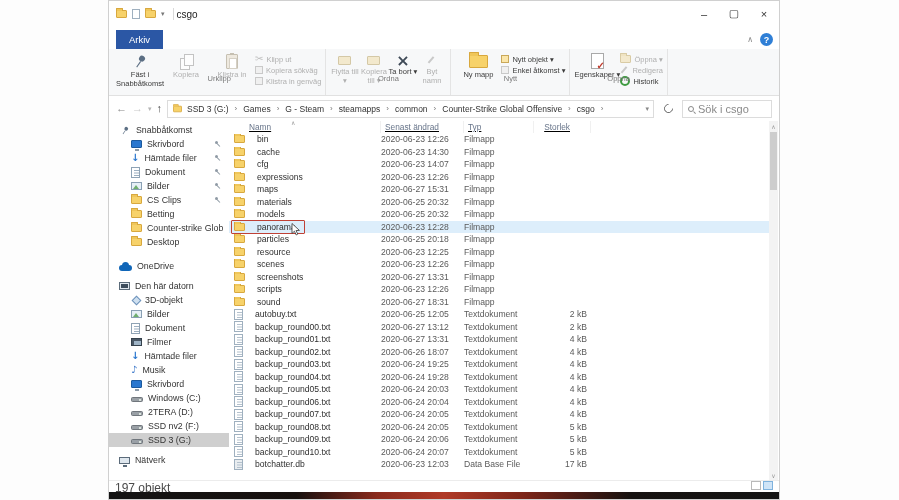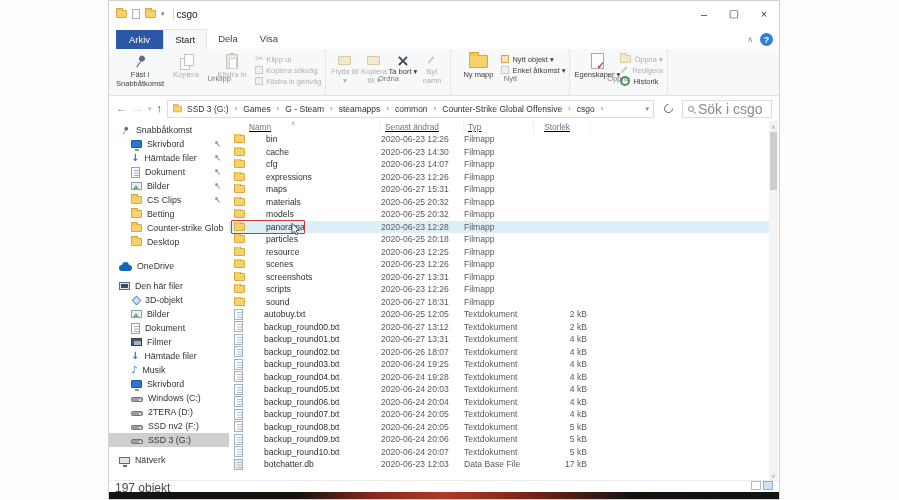--- a/index.html
+++ b/index.html
@@ -38,21 +38,21 @@
 
   
   .addrrow { height:25px; display:flex; align-items:center; padding:0 7px; gap:5px; background:#fff; }
   .nav-ic { font-size:11px; line-height:1; }
   .addrbox { flex:1; height:18px; border:1px solid #dcdcdc; display:flex; align-items:center; padding:0 4px; gap:3px; font-size:8.5px; color:#333; background:#fff; overflow:hidden; white-space:nowrap; }
   .crumb { padding:0 1px; }
   .crumb-sep { color:#777; font-size:8px; padding:0 2px; }
   .addr-caret { margin-left:auto; color:#888; font-size:7px; }
   .refresh-btn { width:18px; height:18px; display:flex; align-items:center; justify-content:center; }
   .i-refresh { width:9px; height:9px; border:1.3px solid #6a6a6a; border-radius:50%; border-top-color:transparent; transform:rotate(45deg); }
-  .searchbox { width:90px; height:18px; border:1px solid #dcdcdc; display:flex; align-items:center; gap:4px; padding:0 5px; font-size:14px; color:#8a8a8a; background:#fff; }
+  .searchbox { width:90px; height:18px; border:1px solid #dcdcdc; display:flex; align-items:center; gap:4px; padding:0 5px; font-size:11px; color:#8a8a8a; background:#fff; }
   .i-magnifier { width:6px; height:6px; border:1.2px solid #8a8a8a; border-radius:50%; position:relative; flex:none; }
   .i-magnifier::after { content:""; position:absolute; width:1.2px; height:3px; background:#8a8a8a; left:5px; top:4.5px; transform:rotate(-45deg); }
 
   
   .main { position:absolute; top:120px; bottom:19px; left:0; right:0; display:flex; background:#fff; }
   .sidebar { width:120px; flex:none; padding-top:2px; overflow:hidden; position:relative; }
   .sb-item { height:14px; display:flex; align-items:center; gap:5px; font-size:8.8px; color:#333; padding-left:22px; position:relative; white-space:nowrap; }
   .sb-item.lvl0 { padding-left:10px; }
   .sb-item.root-gap1 { margin-top:10px; }
   .sb-item.root-gap2 { margin-top:6px; }
@@ -65,21 +65,21 @@
   .colheaders { height:12px; display:flex; font-size:8.3px; color:#68758a; position:relative; }
   .ch { border-right:1px solid #f0f0f0; padding-left:4px; display:flex; align-items:center; }
   .ch-name { width:152px; padding-left:20px; }
   .ch-date { width:83px; }
   .ch-type { width:70px; }
   .ch-size { width:57px; justify-content:flex-end; padding-right:20px; }
   .sort-caret { position:absolute; left:62px; top:-2px; font-size:6px; color:#999; }
   .rows { position:absolute; top:12px; left:0; right:9px; }
   .frow { height:12.5px; display:flex; align-items:center; font-size:8.6px; position:relative; }
   .frow.hl { background:#ddeefb; }
-  .c-name { width:152px; display:flex; align-items:center; gap:21px; padding-left:5px; color:#2f2f2f; overflow:hidden; white-space:nowrap; }
+  .c-name { width:152px; display:flex; align-items:center; gap:12px; padding-left:5px; color:#2f2f2f; overflow:hidden; white-space:nowrap; }
   .c-date { width:83px; color:#5a5a5a; }
   .c-type { width:70px; color:#5a5a5a; }
   .c-size { width:57px; text-align:right; color:#5a5a5a; padding-right:4px; }
   .anno-box { position:absolute; left:2px; top:-1px; width:74px; height:14.5px; border:1.4px solid #bf4136; border-radius:1px; pointer-events:none; }
   .cursor-svg { position:absolute; left:62px; top:2px; }
 
   
   .vscroll { position:absolute; right:0; top:0; bottom:0; width:9px; background:#f3f3f3; }
   .vs-arrow { height:10px; display:flex; align-items:center; justify-content:center; font-size:6px; color:#9a9a9a; }
   .vs-down { position:absolute; bottom:0; left:0; right:0; }
@@ -164,25 +164,20 @@
       <span class="win-title">csgo</span>
       <div class="win-controls">
         <div class="win-btn">–</div>
         <div class="win-btn">▢</div>
         <div class="win-btn">×</div>
       </div>
     </div>
 
     <div class="tabsrow">
       <div class="tab-file">Arkiv</div>
-      <div id="tabs-container" style="display:flex;">
-          <div class="tab sel">Start</div>
-          <div class="tab">Dela</div>
-          <div class="tab">Visa</div>
-        </div>
       <div class="tabs-right">
         <span class="collapse-caret">∧</span>
         <span class="help-circle">?</span>
       </div>
     </div>
 
     <div class="ribbon" id="ribbon">
         <div class="rgroup">
           <div class="rbtn-big">
             <div class="iconbox">
@@ -363,21 +358,21 @@
           <div class="sb-item">
             <span class="ic i-folder"></span>
             <span>Desktop</span>
           </div>
           <div class="sb-item lvl0 root-gap1">
             <span class="ic i-cloud"></span>
             <span>OneDrive</span>
           </div>
           <div class="sb-item lvl0 root-gap2">
             <span class="ic i-pc"></span>
-            <span>Den här filer</span>
+            <span>Den här datorn</span>
           </div>
           <div class="sb-item">
             <span class="ic i-3d"></span>
             <span>3D-objekt</span>
           </div>
           <div class="sb-item">
             <span class="ic i-pic"></span>
             <span>Bilder</span>
           </div>
           <div class="sb-item">

